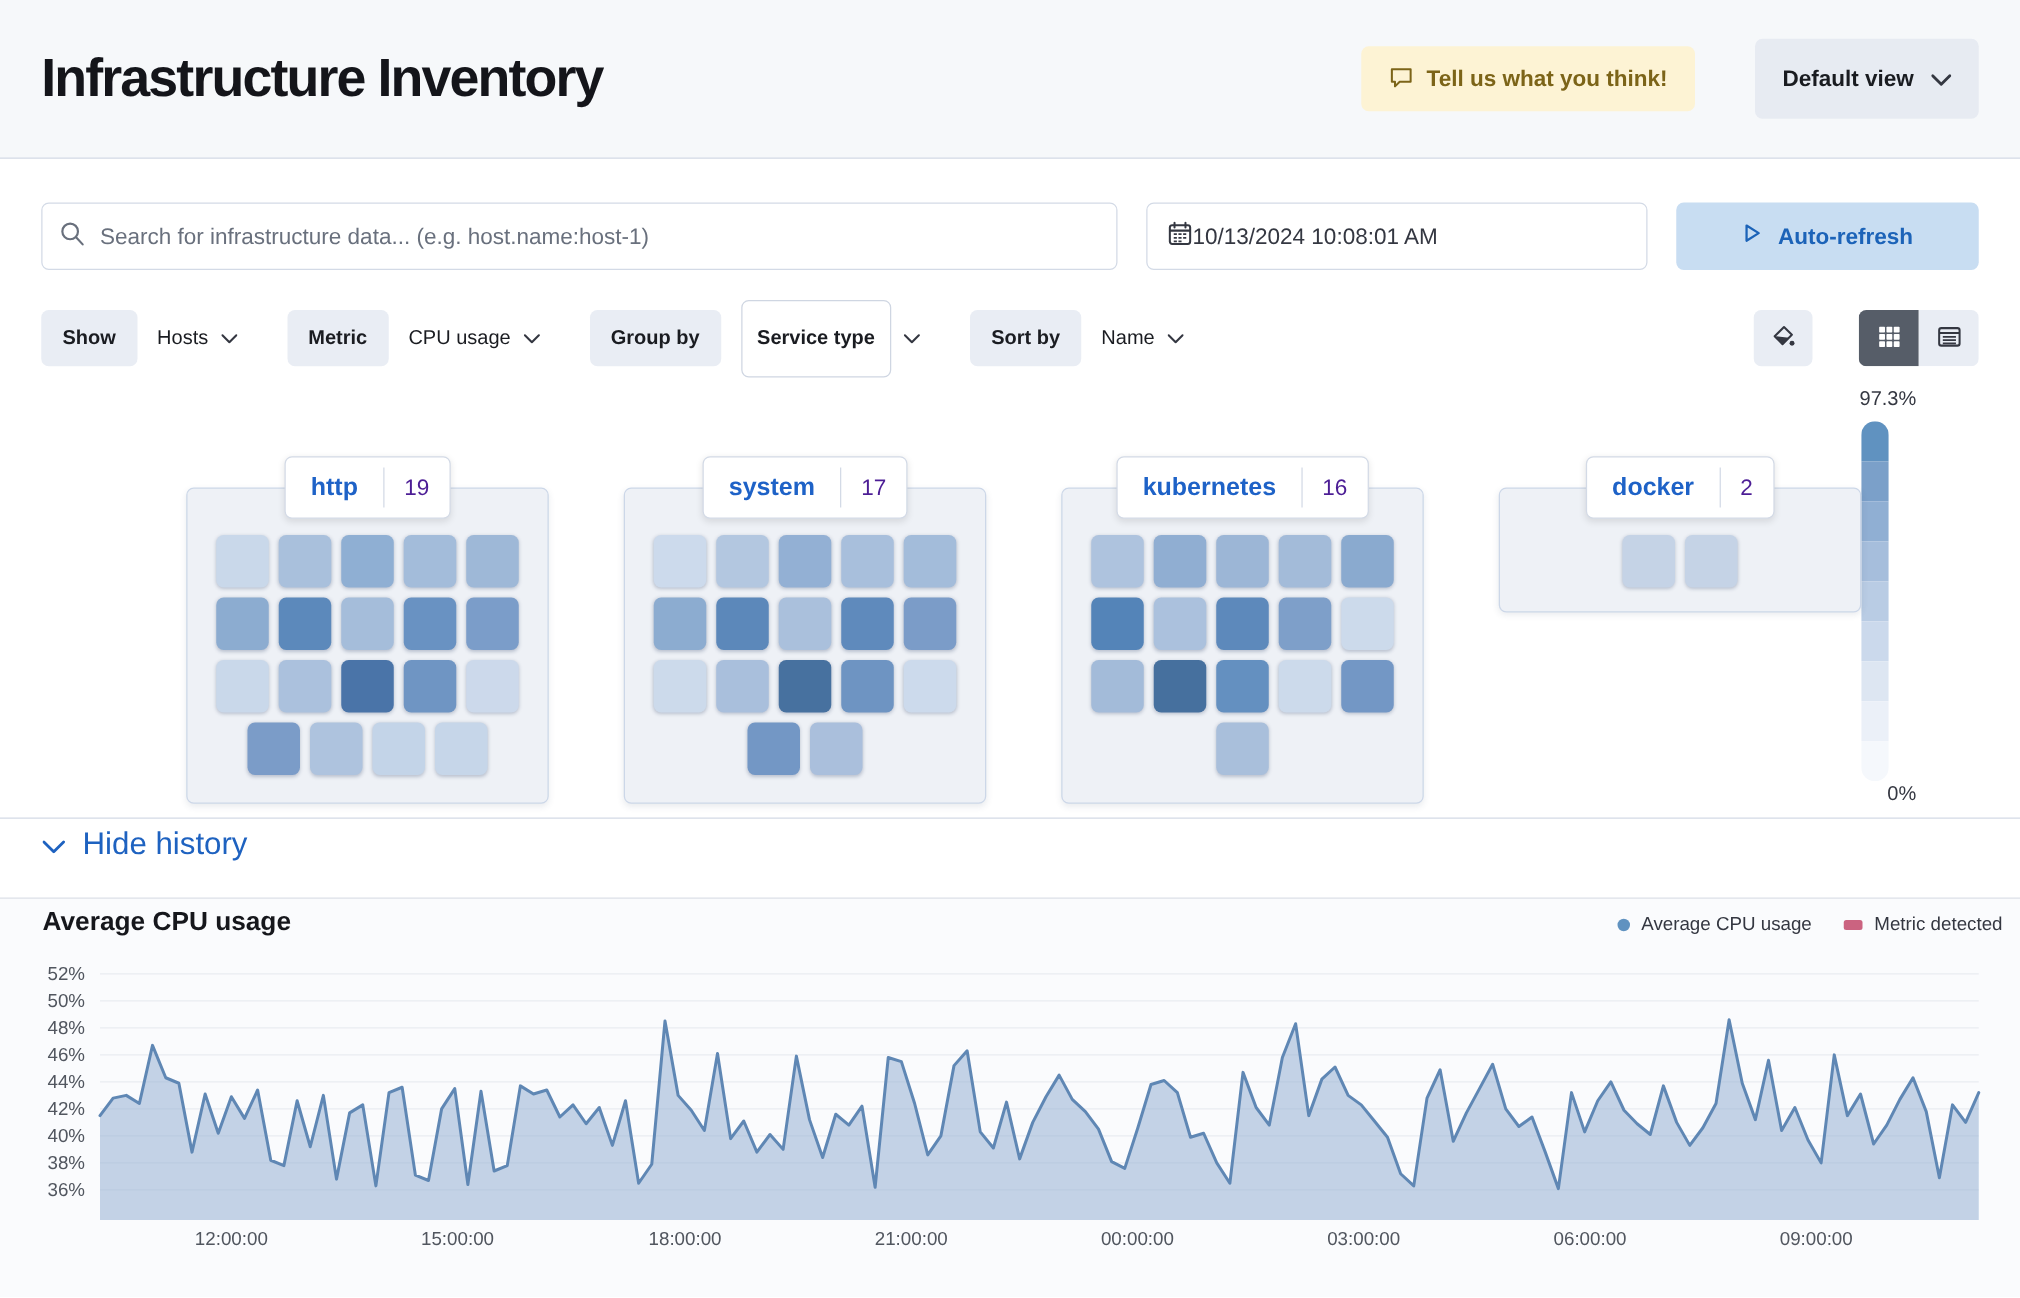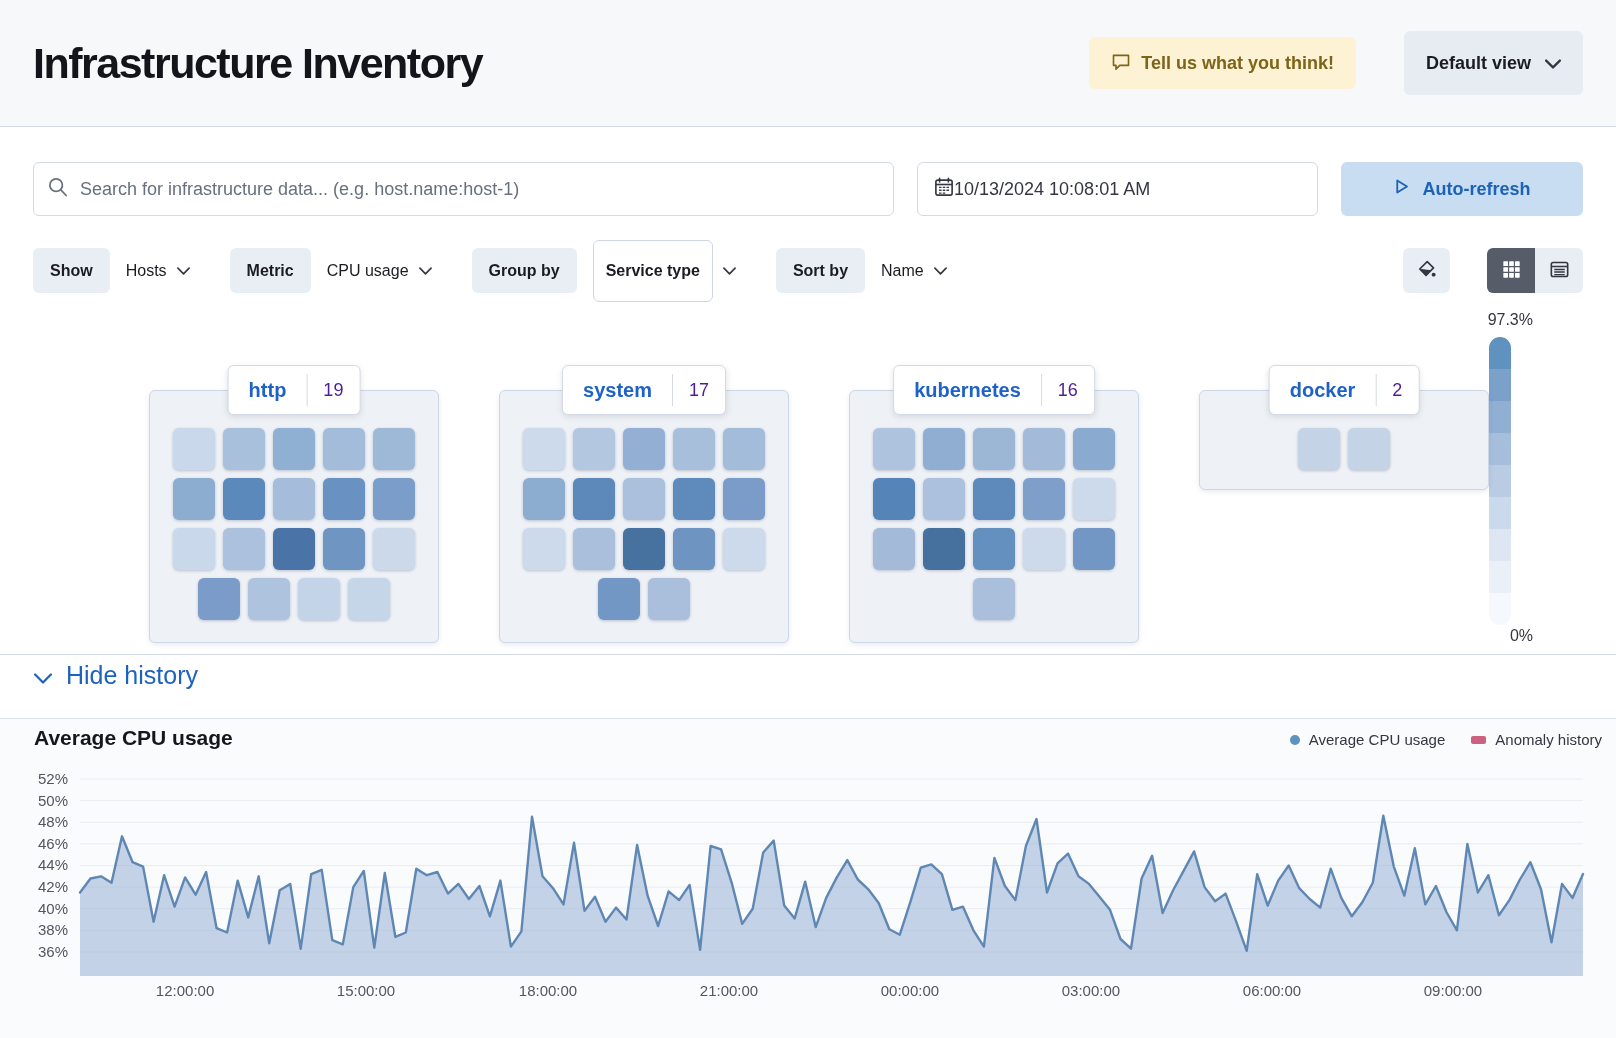--- a/index.html
+++ b/index.html
@@ -355,21 +355,21 @@
 
   <div class="chart-section">
     <div class="chart-title">Average CPU usage</div>
     <div class="chart-legend">
       <div class="leg-item">
         <span class="leg-dot" style="background: rgb(96, 146, 192);"></span>
         <span>Average CPU usage</span>
       </div>
       <div class="leg-item">
         <span class="leg-bar" style="background: rgb(203, 99, 128);"></span>
-        <span>Anomaly history</span>
+        <span>Metric detected</span>
       </div>
     </div>
     <svg width="1616" height="320" viewBox="0 0 1616 320" style="position:absolute;top:0;left:0;">
         <line x1="80" x2="1583" y1="60" y2="60" stroke="#e9ecf1" stroke-width="1"></line>
         <text x="68" y="65" text-anchor="end" font-size="15" fill="#51565f">52%</text>
         <line x1="80" x2="1583" y1="81.62" y2="81.62" stroke="#e9ecf1" stroke-width="1"></line>
         <text x="68" y="86.62" text-anchor="end" font-size="15" fill="#51565f">50%</text>
         <line x1="80" x2="1583" y1="103.24000000000001" y2="103.24000000000001" stroke="#e9ecf1" stroke-width="1"></line>
         <text x="68" y="108.24000000000001" text-anchor="end" font-size="15" fill="#51565f">48%</text>
         <line x1="80" x2="1583" y1="124.86" y2="124.86" stroke="#e9ecf1" stroke-width="1"></line>

